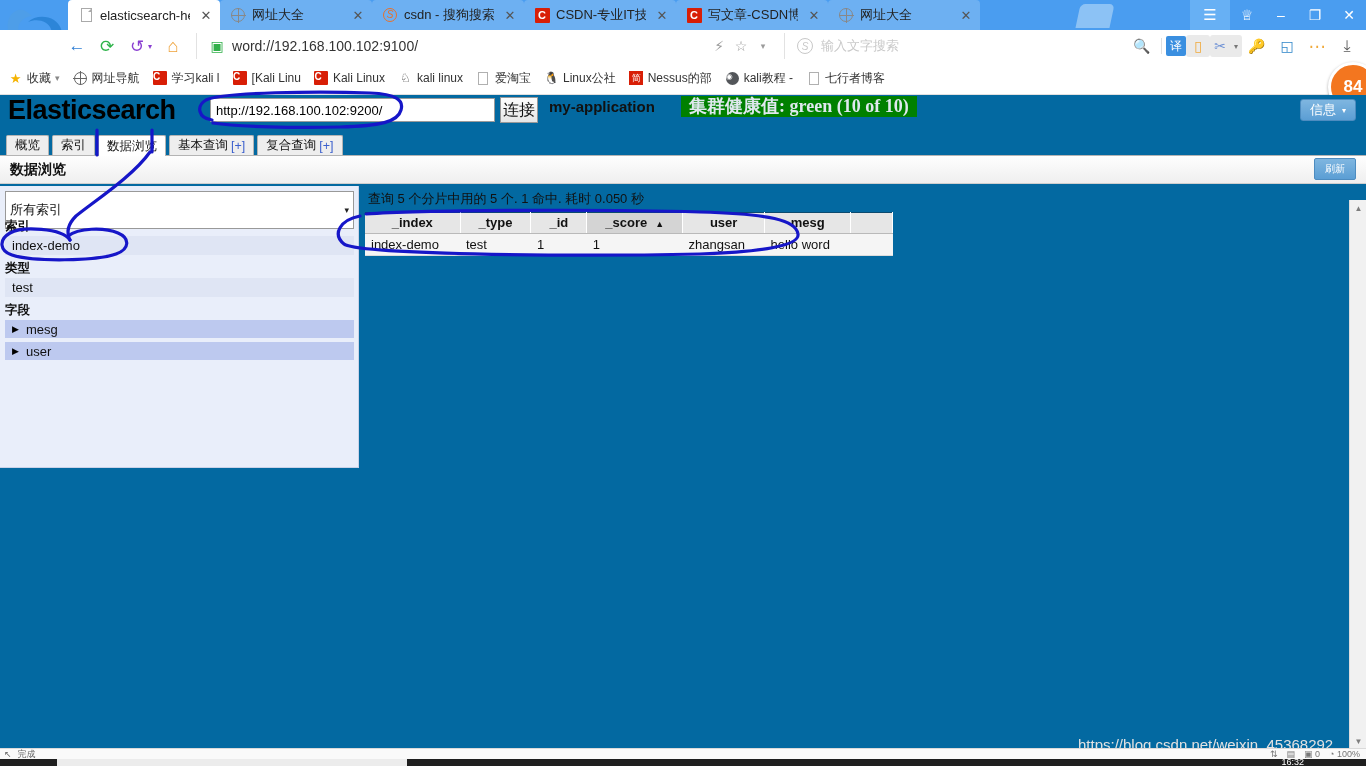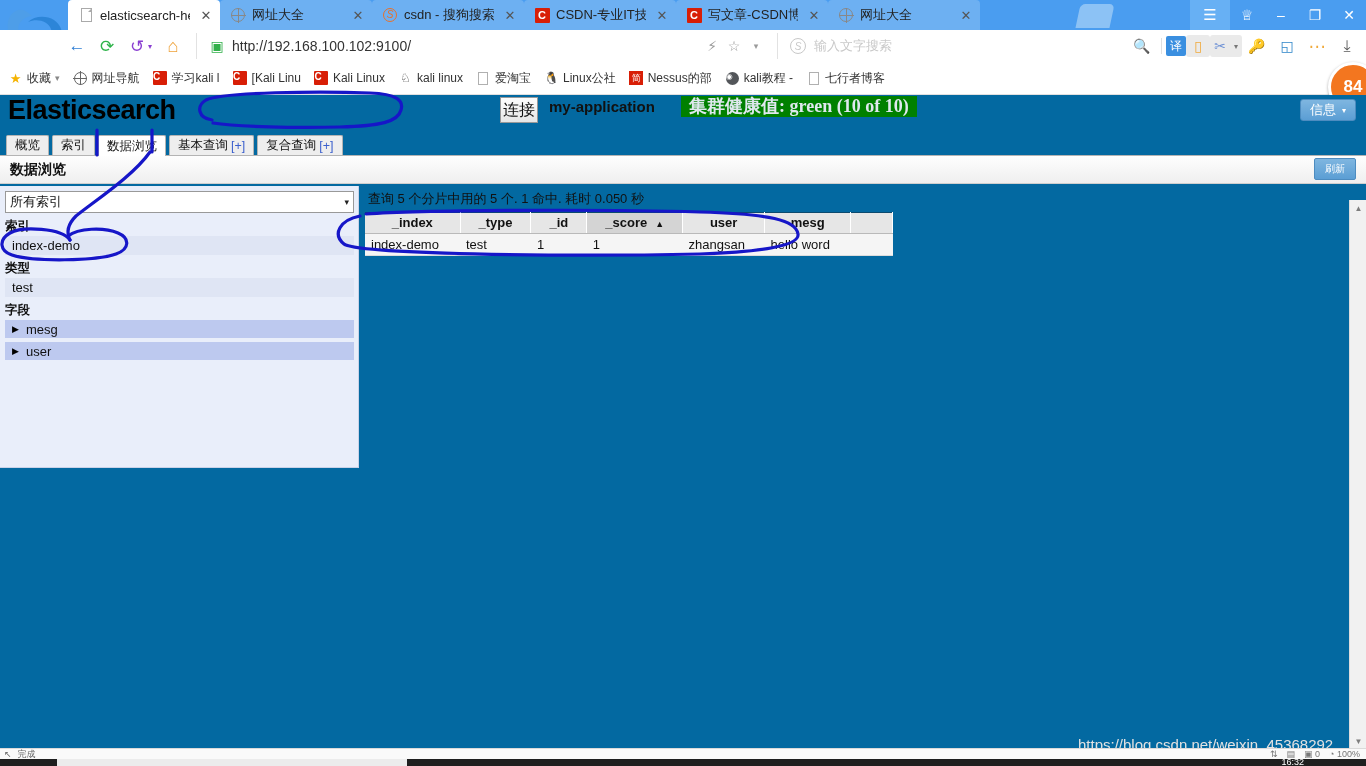--- a/index.html
+++ b/index.html
@@ -184,21 +184,21 @@
     background:linear-gradient(#7fb6e0,#5b9ed4); border:1px solid #4d8cc0; border-radius:2px;
     color:#fff; font-size:10px; display:flex; align-items:center;
   }
 
   
   #left-panel {
     position:absolute; left:0; top:91px; width:359px; height:282px;
     background:#e9eefa; border-right:1px solid #c9d2e8; border-bottom:1px solid #c9d2e8;
   }
   #index-select {
-    position:absolute; left:5px; top:5px; width:349px; height:22px;
+    position:absolute; left:5px; top:5px; width:349px; height:38px;
     border:1px solid #999; background:#fff; font-size:13px; color:#111;
     display:flex; align-items:center; padding:0 4px;
   }
   #index-select .caret { margin-left:auto; font-size:9px; color:#222; }
   .panel-label { position:absolute; left:5px; font-size:12.5px; font-weight:bold; color:#111; }
   .panel-row {
     position:absolute; left:5px; width:349px; height:19px;
     display:flex; align-items:center; font-size:13px; color:#111;
     padding-left:7px;
   }
@@ -332,21 +332,21 @@
   <div id="nav-bar">
     <div style="width:62px"></div>
     <div class="navicon" style="color:#2f7fd4">←</div>
     <div class="navicon" style="color:#2eb34a">⟳</div>
     <div class="navicon" style="color:#8a3fd1">↺</div>
     <div style="color:#8a3fd1;font-size:8px;margin-left:-4px">▾</div>
     <div class="navicon" style="color:#eea23a;font-size:18px;margin-left:6px">⌂</div>
 
     <div id="addr-wrap" style="border-left:1px solid #e2e2e2;padding-left:12px;margin-left:8px">
       <div id="shield-icon">▣</div>
-      <div id="addr-text">http://192.168.100.102:9100/</div>
+      <div id="addr-text">word://192.168.100.102:9100/</div>
     </div>
 
     <div id="addr-right" style="margin-left:290px">
       <div class="addr-mini">⚡</div>
       <div class="addr-mini">☆</div>
       <div class="addr-mini" style="font-size:9px">▾</div>
     </div>
 
     <div id="search-box">
       <div id="search-sogou-icon">S</div>
@@ -437,20 +437,21 @@
       <span>七行者博客</span>
     </div>
   </div>
 
 <div id="orange-badge">84</div>
 
 <div id="page">
 
   <div id="es-header">
     <div id="es-logo">Elasticsearch</div>
+    <div id="es-url-input">http://192.168.100.102:9200/</div>
     <div id="es-connect-btn">连接</div>
     <div id="es-appname">my-application</div>
     <div id="es-health">集群健康值: green (10 of 10)</div>
     <div id="es-info-btn">
       <span>信息</span>
       <span class="caret">▾</span>
     </div>
   </div>
 
   <div id="es-tabs">

